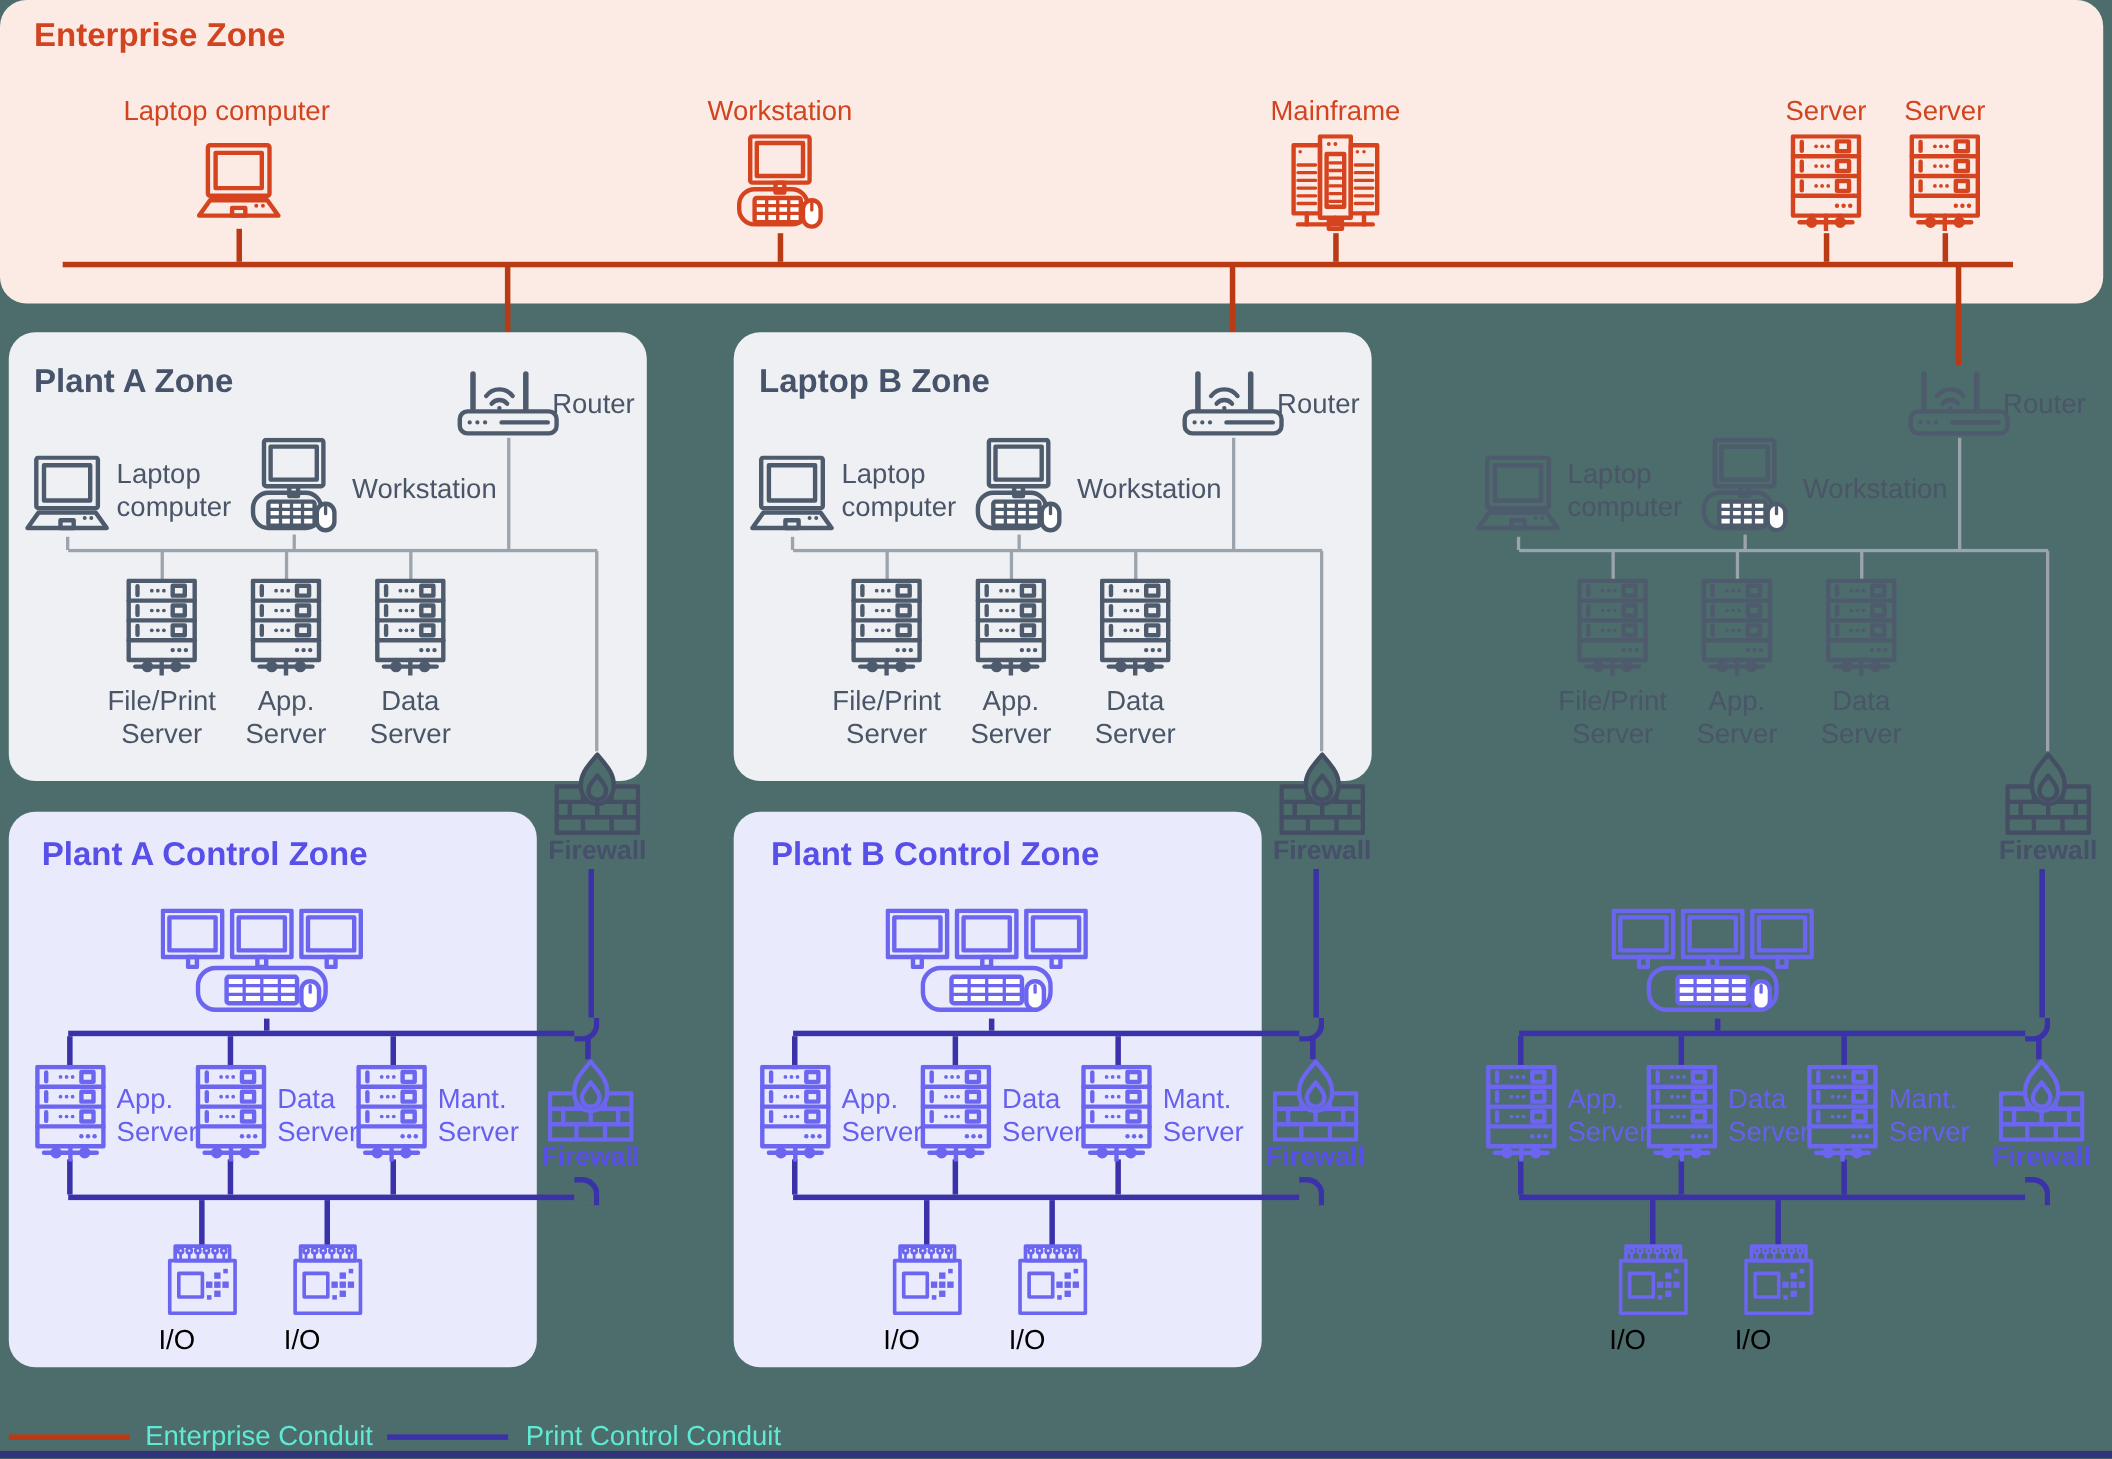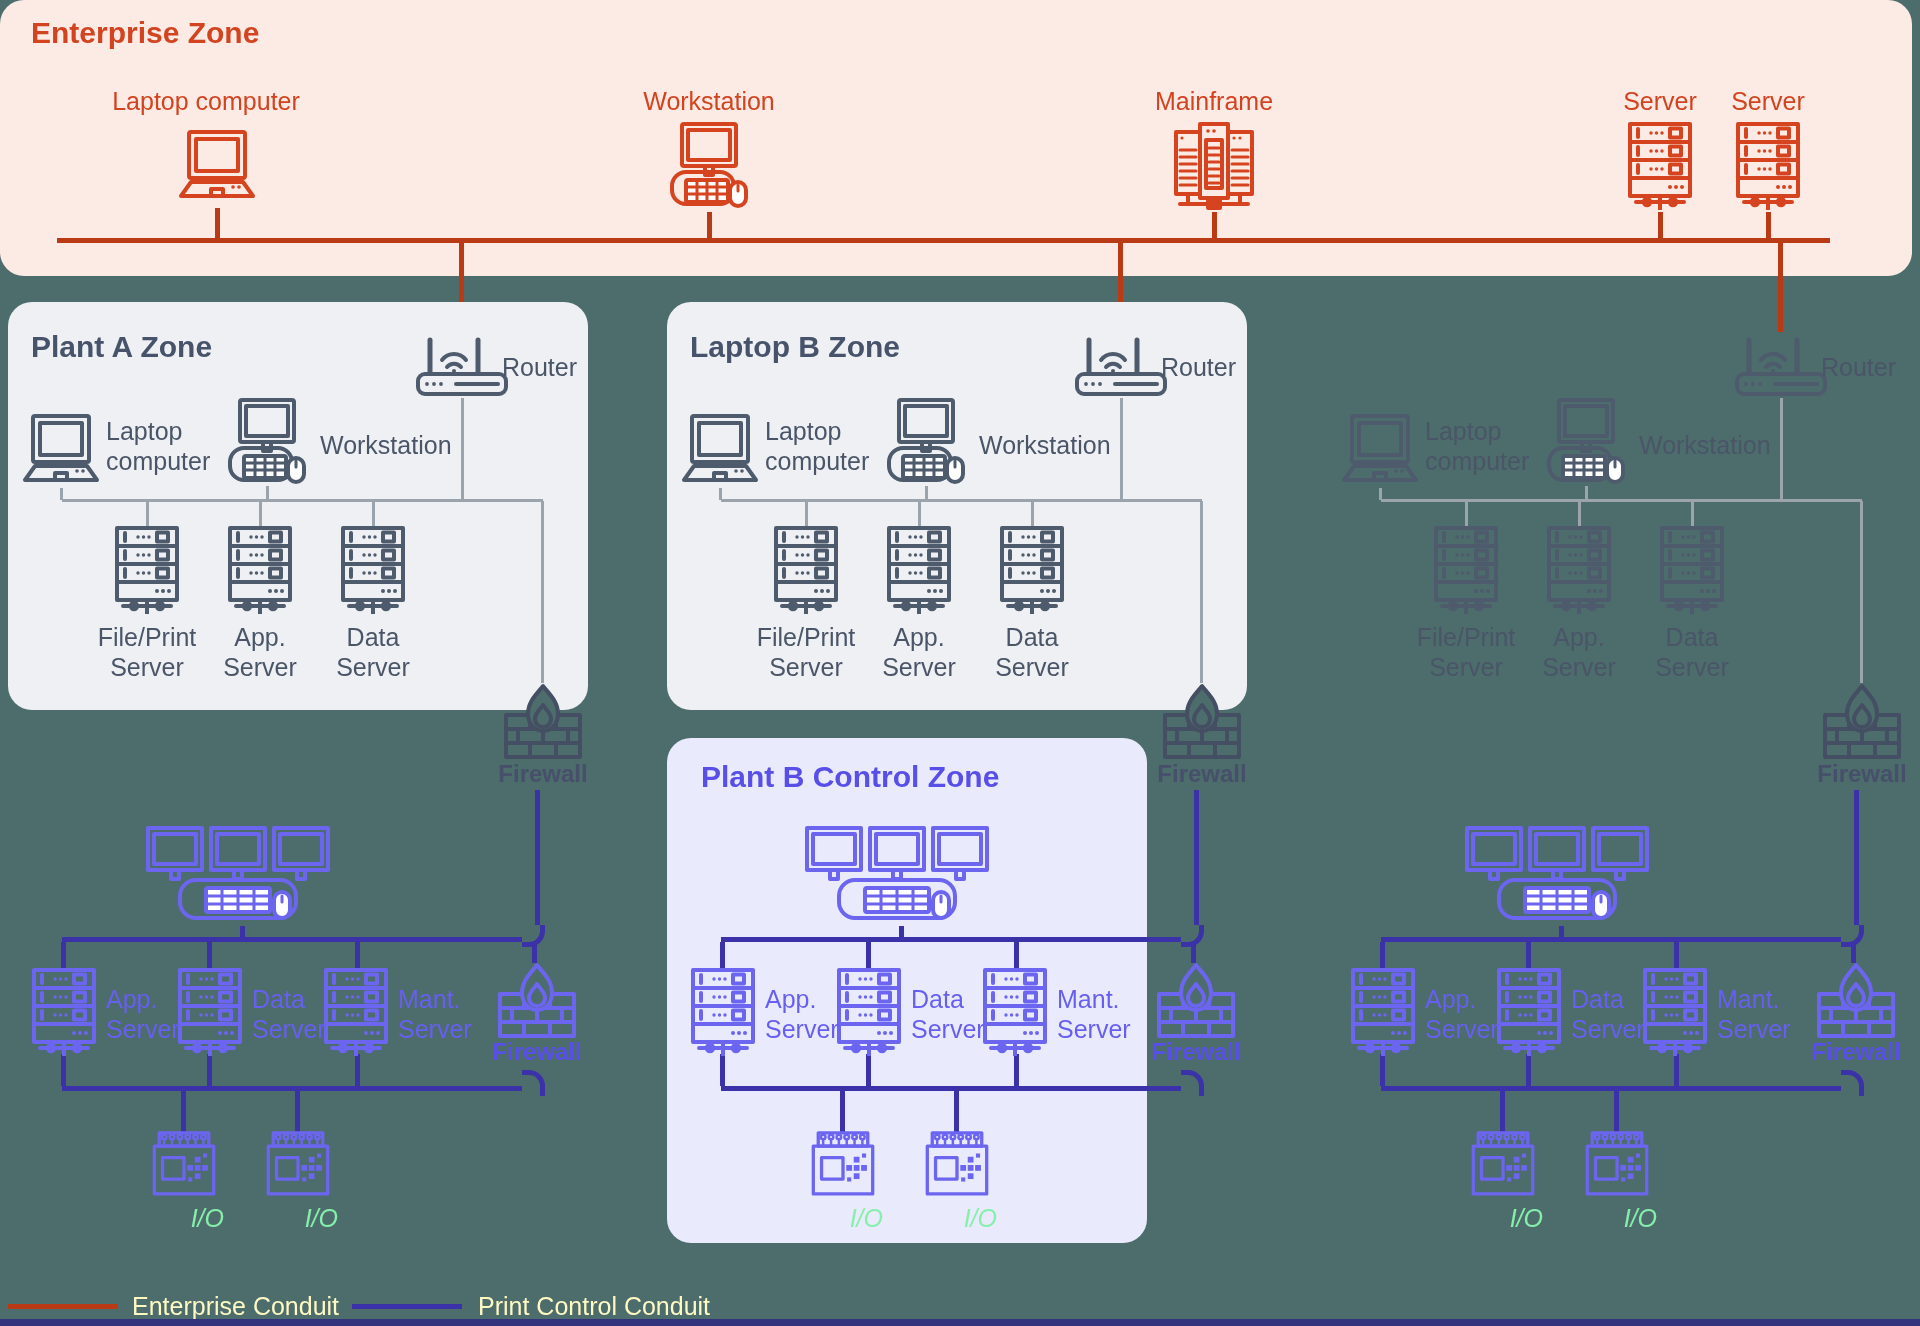--- a/index.html
+++ b/index.html
@@ -12,40 +12,40 @@
   .zone-control{left:8px;top:738px;width:480px;height:505px;background:#e9ebfc;--icon-bg:#e9ebfc;}
   .ztitle{position:absolute;font-size:30px;font-weight:bold;white-space:nowrap;}
   .t-ent{color:#d2431f;}
   .t-plant{color:#47536a;}
   .t-ctrl{color:#584ee8;}
   .lbl{position:absolute;font-size:25px;line-height:30px;white-space:nowrap;}
   .lbl-ent{color:#d2431f;text-align:center;width:300px;}
   .lbl-slate{color:#4a5568;}
   .lbl-slate-c{color:#4a5568;text-align:center;width:160px;}
   .lbl-ctrl{color:#675ff0;}
-  .lbl-ctrl-c{color:#86efac;text-align:right;width:80px;font-style:italic;}
+  .lbl-ctrl-c{color:#000000;text-align:left;width:80px;}
   .lbl-fw{position:absolute;font-size:24px;font-weight:bold;text-align:center;width:120px;}
   .fw-mid{color:#47506a;}
   .fw-ctrl{color:#584ee8;}
   .hline,.vline{position:absolute;}
   .red{background:#b93a15;}
   .gray{background:#9ba3ad;}
   .blue{background:#3b32aa;}
   .elbow{position:absolute;background:transparent;}
   .elbow-br{border-right:5px solid #3b32aa;border-bottom:5px solid #3b32aa;border-bottom-right-radius:16px;}
   .elbow-tr{border-right:5px solid #3b32aa;border-top:5px solid #3b32aa;border-top-right-radius:16px;}
   .icon{position:absolute;stroke-linecap:round;stroke-linejoin:round;}
   .ic-ent{color:#d5441f;}
   .ic-slate{color:#4e5b6d;}
   .ic-fwmid{color:#454f63;--icon-bg:#4d6c6c;}
   .ic-ctrl{color:#6b65f0;}
   .ic-fwctrl{color:#6b65f0;--icon-bg:#4d6c6c;}
   .plant-wrap{position:absolute;top:0;left:0;width:1920px;height:1326px;pointer-events:none;}
   .po0{left:0;} .po1{left:659px;} .po2{left:1319px;}
-  .legend-lbl{position:absolute;font-size:25px;color:#fef9c3;white-space:nowrap;}
+  .legend-lbl{position:absolute;font-size:25px;color:#5eead4;white-space:nowrap;}
   #footer-bar{position:absolute;left:0;top:1319px;width:1920px;height:7px;background:#33337d;}
 </style>
 </head>
 <body>
 
 <svg width="0" height="0" style="position:absolute">
   <defs>
     <symbol id="i-laptop" viewBox="0 0 84 74">
       <g fill="none" stroke="currentColor" stroke-width="4">
         <rect x="14" y="2" width="56" height="46" rx="2"></rect>
@@ -334,20 +334,23 @@
       <div class="lbl lbl-slate-c abs" style="left:293px;top:622px">
         <div>Data</div>
         <div>Server</div>
       </div>
 
       <svg class="icon ic-fwmid" style="left:504px;top:683px" width="78" height="76">
         <use href="#i-firewall"></use>
       </svg>
       <div class="lbl-fw fw-mid" style="left:483px;top:760px">Firewall</div>
 
+      <div class="zone zone-control">
+        <div class="ztitle t-ctrl" style="left:30px;top:22px">Plant A Control Zone</div>
+      </div>
 
       <div class="vline blue" style="left:535px;top:790px;width:5px;height:135px"></div>
       <div class="elbow elbow-br" style="left:522px;top:925px;width:18px;height:17px"></div>
       <div class="hline blue" style="left:62px;top:937px;width:460px;height:5px"></div>
       <div class="vline blue" style="left:240px;top:926px;width:5px;height:11px"></div>
       <div class="vline blue" style="left:532px;top:942px;width:5px;height:21px"></div>
       <div class="vline blue" style="left:61px;top:942px;width:5px;height:30px"></div>
       <div class="vline blue" style="left:207px;top:942px;width:5px;height:30px"></div>
       <div class="vline blue" style="left:355px;top:942px;width:5px;height:30px"></div>
       <div class="vline blue" style="left:61px;top:1054px;width:5px;height:32px"></div>

